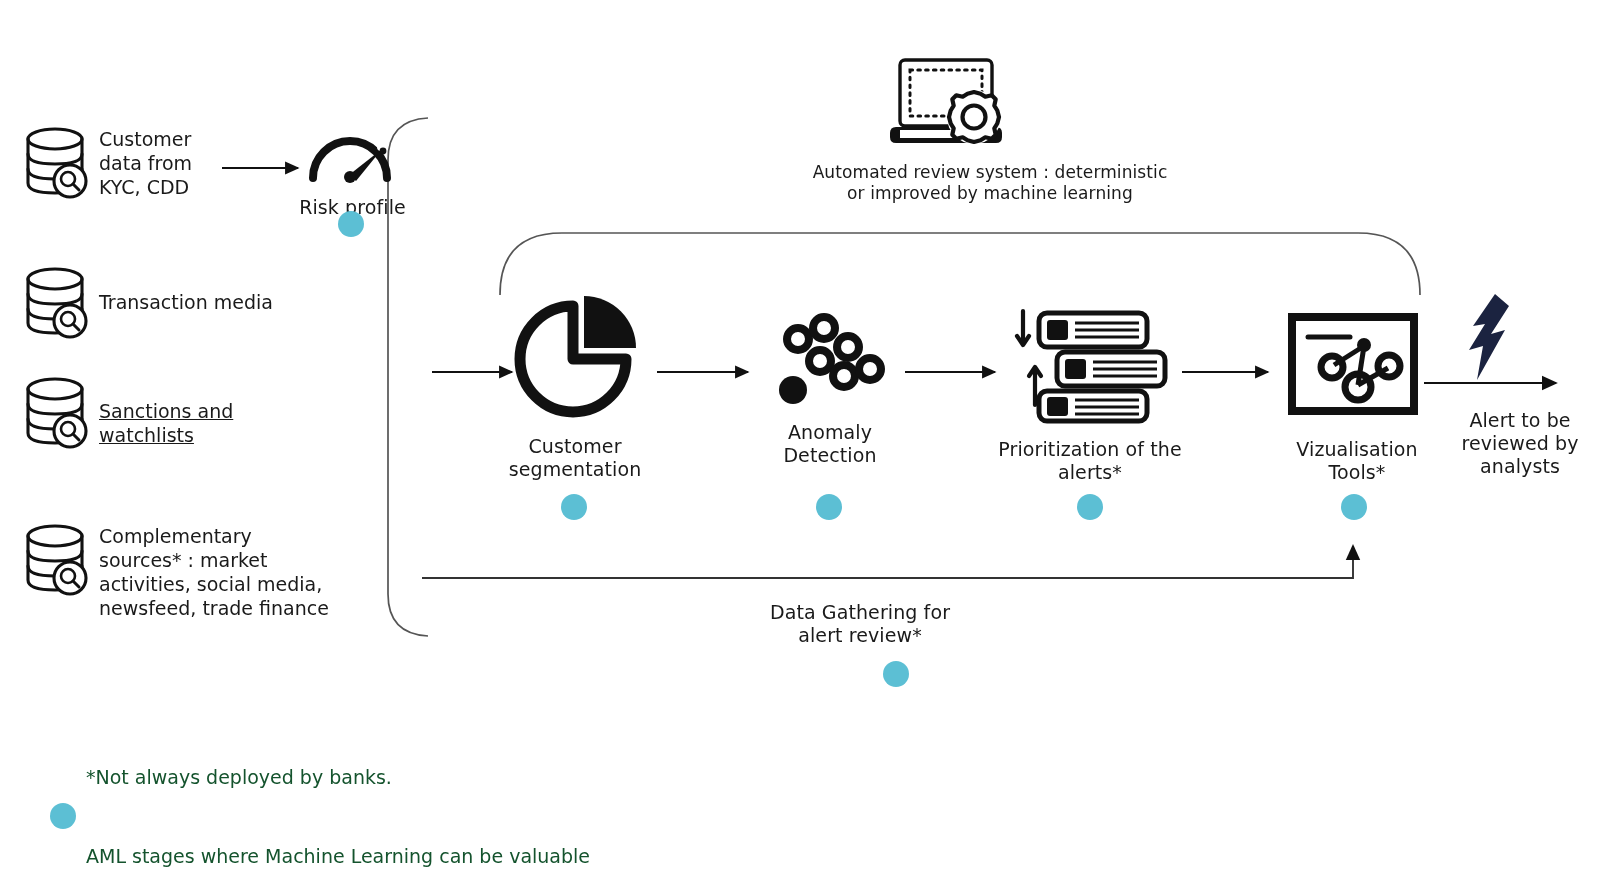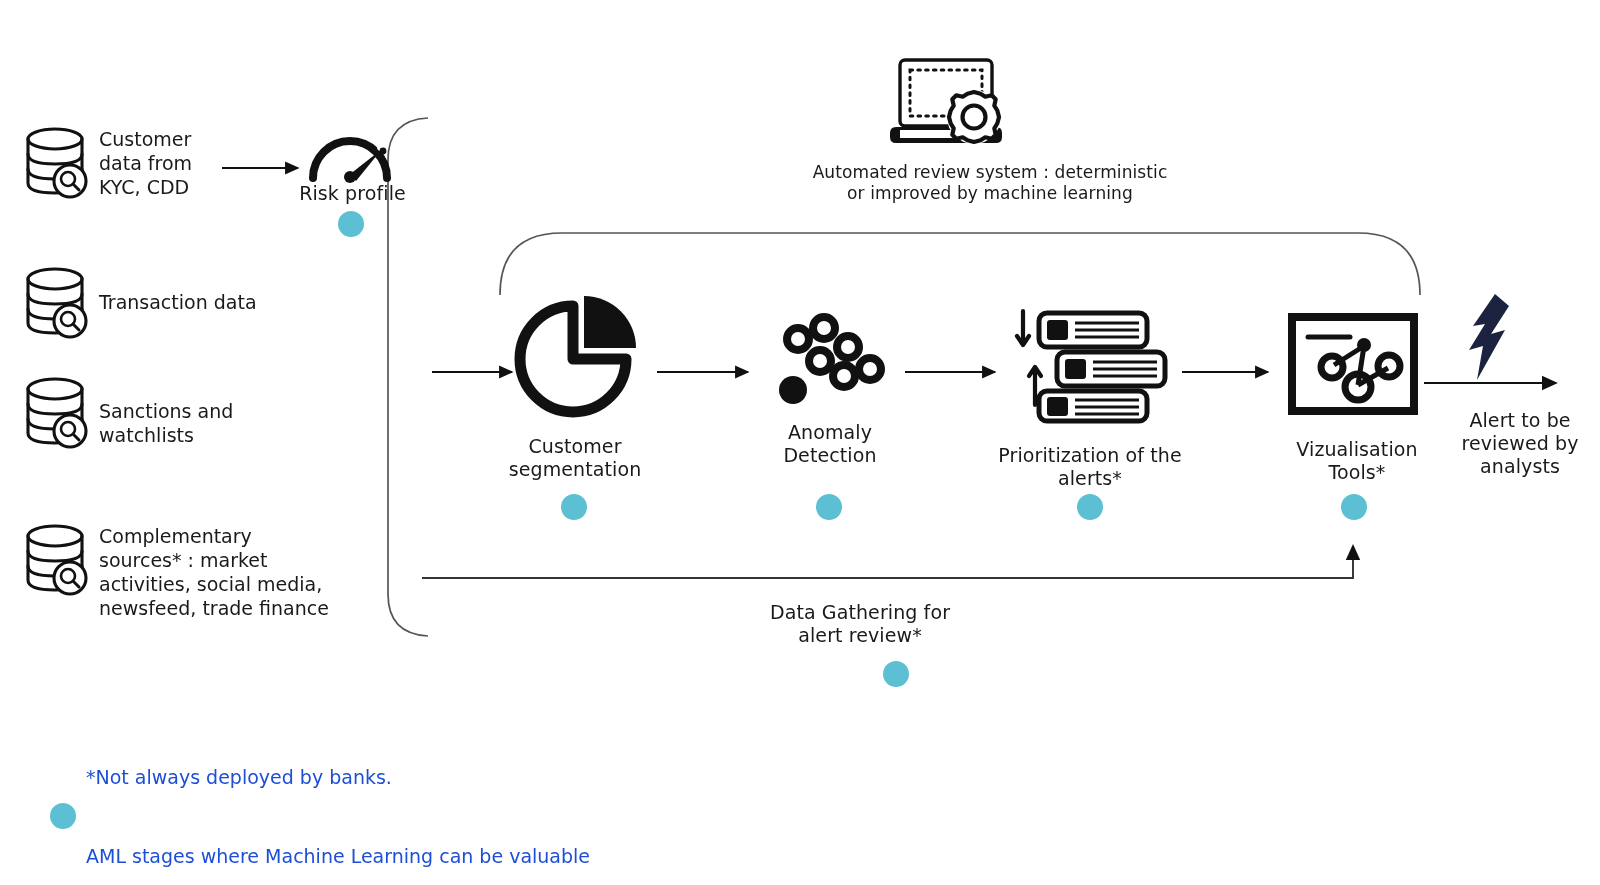--- a/index.html
+++ b/index.html
@@ -15,21 +15,21 @@
   }
   .src-text{
     position:absolute;font-size:19px;line-height:1.26;color:#1a1a1a;
     text-align:left;white-space:pre-line;
   }
   .dot{
     position:absolute;width:26px;height:26px;border-radius:50%;
     background:#5cbfd4;
   }
   .legend-text{
-    position:absolute;font-size:19px;color:#1d4ed8;
+    position:absolute;font-size:19px;color:#14532d;
     font-family:"DejaVu Sans","Liberation Sans",sans-serif;
     white-space:nowrap;
     text-align:right;
   }
   .icon-box{position:absolute;}
   svg{display:block;overflow:visible;}
 </style>
 </head>
 <body>
 
@@ -82,36 +82,36 @@
       <ellipse cx="33" cy="14" rx="27" ry="10"></ellipse>
       <path d="M6 14 L6 58 Q6 68 33 68 Q60 68 60 58 L60 14"></path>
       <path d="M6 29 Q6 39 33 39 Q60 39 60 29"></path>
       <path d="M6 44 Q6 54 33 54 Q60 54 60 44"></path>
     </g>
     <circle cx="48" cy="56" r="16" fill="#fff" stroke="#111" stroke-width="3.1"></circle>
     <circle cx="46" cy="54" r="7" fill="none" stroke="#111" stroke-width="2.6"></circle>
     <line x1="51" y1="59" x2="57" y2="65" stroke="#111" stroke-width="3" stroke-linecap="round"></line>
   </svg>
 </div>
-<div class="src-text" style="left:99px;top:291px;width:230px;">Transaction data</div>
+<div class="src-text" style="left:99px;top:291px;width:230px;">Transaction media</div>
 
 <div class="icon-box" style="left:22px;top:375px;">
   <svg width="72" height="78" viewBox="0 0 72 78">
     <g fill="none" stroke="#111" stroke-width="3.1" stroke-linecap="round" stroke-linejoin="round">
       <ellipse cx="33" cy="14" rx="27" ry="10"></ellipse>
       <path d="M6 14 L6 58 Q6 68 33 68 Q60 68 60 58 L60 14"></path>
       <path d="M6 29 Q6 39 33 39 Q60 39 60 29"></path>
       <path d="M6 44 Q6 54 33 54 Q60 54 60 44"></path>
     </g>
     <circle cx="48" cy="56" r="16" fill="#fff" stroke="#111" stroke-width="3.1"></circle>
     <circle cx="46" cy="54" r="7" fill="none" stroke="#111" stroke-width="2.6"></circle>
     <line x1="51" y1="59" x2="57" y2="65" stroke="#111" stroke-width="3" stroke-linecap="round"></line>
   </svg>
 </div>
-<div class="src-text" style="left:99px;top:400px;width:220px;">Sanctions and
+<div class="src-text" style="left:99px;top:400px;width:220px;text-decoration:underline;">Sanctions and
 watchlists</div>
 
 <div class="icon-box" style="left:22px;top:522px;">
   <svg width="72" height="78" viewBox="0 0 72 78">
     <g fill="none" stroke="#111" stroke-width="3.1" stroke-linecap="round" stroke-linejoin="round">
       <ellipse cx="33" cy="14" rx="27" ry="10"></ellipse>
       <path d="M6 14 L6 58 Q6 68 33 68 Q60 68 60 58 L60 14"></path>
       <path d="M6 29 Q6 39 33 39 Q60 39 60 29"></path>
       <path d="M6 44 Q6 54 33 54 Q60 54 60 44"></path>
     </g>
@@ -127,21 +127,21 @@
 
 <div class="icon-box" style="left:303px;top:126px;">
   <svg width="95" height="58" viewBox="0 0 95 58">
     <path d="M10 52 A 37 37 0 0 1 84 52" fill="none" stroke="#111" stroke-width="8" stroke-linecap="round"></path>
     <path d="M46 49 L79 23 L53 55 Z" fill="#111"></path>
     <circle cx="47" cy="51" r="6" fill="#111"></circle>
     <circle cx="78" cy="21" r="4" fill="#fff"></circle>
     <circle cx="80" cy="25" r="3.4" fill="#111"></circle>
   </svg>
 </div>
-<div class="lbl" style="left:265px;top:182px;width:175px;">Risk profile</div>
+<div class="lbl" style="left:265px;top:196px;width:175px;">Risk profile</div>
 <div class="dot" style="left:338px;top:211px;"></div>
 
 <div class="icon-box" style="left:886px;top:55px;">
   <svg width="125" height="100" viewBox="0 0 125 100">
     <rect x="14" y="5" width="92" height="66" rx="5" ry="5" fill="none" stroke="#111" stroke-width="3.4"></rect>
     <rect x="24" y="15" width="72" height="46" fill="none" stroke="#111" stroke-width="3" stroke-dasharray="2.6 5.2" stroke-linecap="round"></rect>
     <path d="M4 78 Q4 72 10 72 L110 72 Q116 72 116 78 L116 82 Q116 88 110 88 L10 88 Q4 88 4 82 Z" fill="#111"></path>
     <rect x="14" y="75" width="92" height="8" fill="#fff"></rect>
     <g transform="translate(88,62)">
       <circle cx="0" cy="0" r="27" fill="#fff"></circle>
@@ -200,21 +200,21 @@
     </g>
     <rect x="26" y="84" width="108" height="30" rx="8" fill="none" stroke="#111" stroke-width="5"></rect>
     <rect x="34" y="90" width="21" height="19" rx="3" fill="#111"></rect>
     <g stroke="#111" stroke-width="3">
       <line x1="62" y1="93" x2="126" y2="93"></line>
         <line x1="62" y1="100" x2="126" y2="100"></line>
         <line x1="62" y1="107" x2="126" y2="107"></line>
     </g>
   </svg>
 </div>
-<div class="lbl" style="left:980px;top:438px;width:220px;margin-top:6px;">Prioritization of the
+<div class="lbl" style="left:980px;top:438px;width:220px;">Prioritization of the
 alerts*</div>
 <div class="dot" style="left:1077px;top:494px;"></div>
 
 <div class="icon-box" style="left:1288px;top:313px;">
   <svg width="130" height="102" viewBox="0 0 130 102">
     <rect x="4" y="4" width="122" height="94" fill="none" stroke="#111" stroke-width="8"></rect>
     <line x1="20" y1="24" x2="62" y2="24" stroke="#111" stroke-width="5" stroke-linecap="round"></line>
     <g stroke="#111" stroke-width="5">
       <line x1="76" y1="33" x2="46" y2="52"></line>
       <line x1="76" y1="33" x2="70" y2="72"></line>

